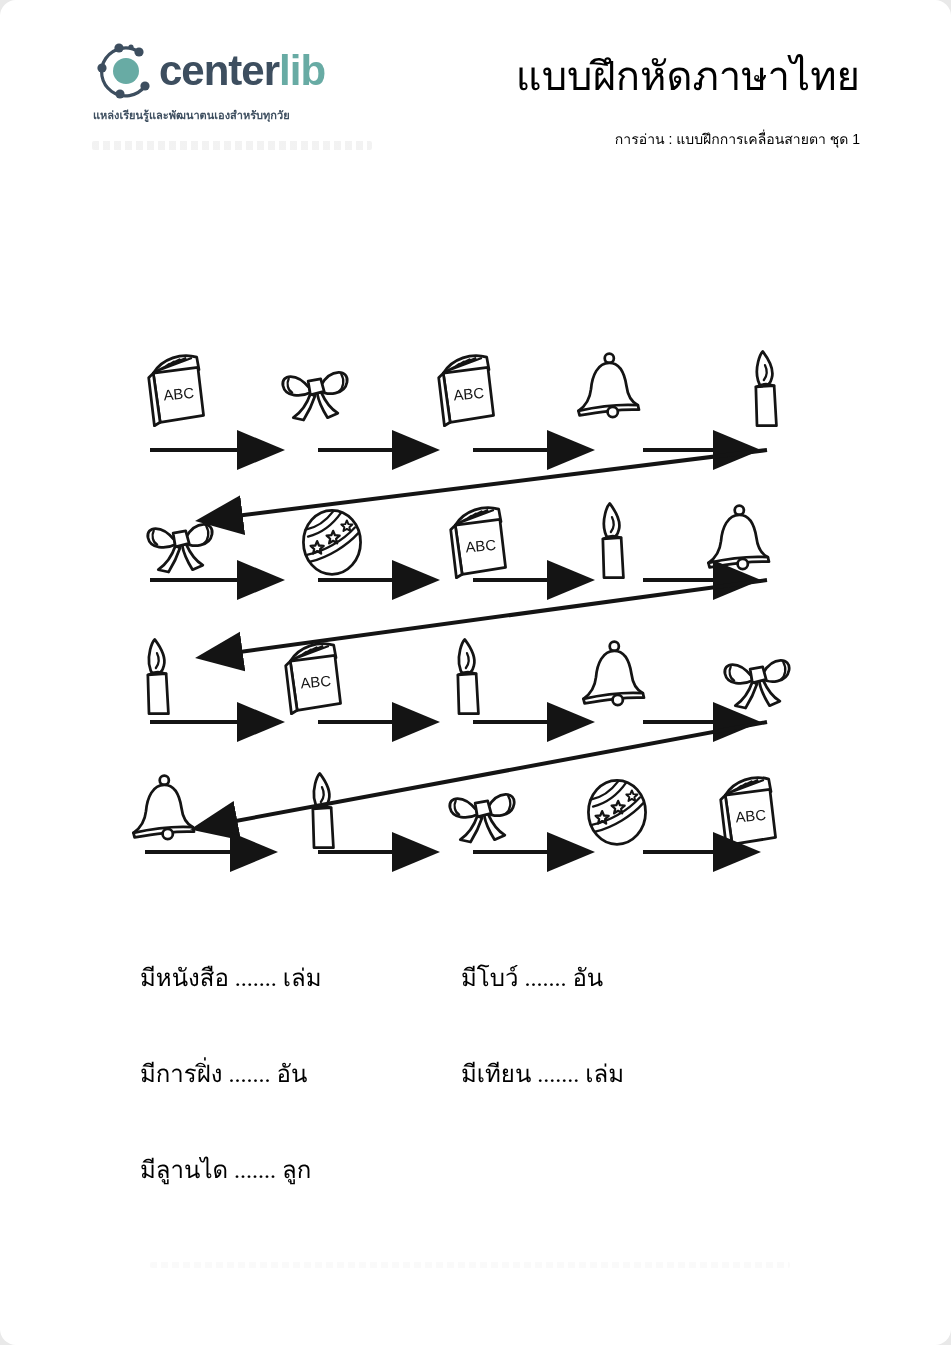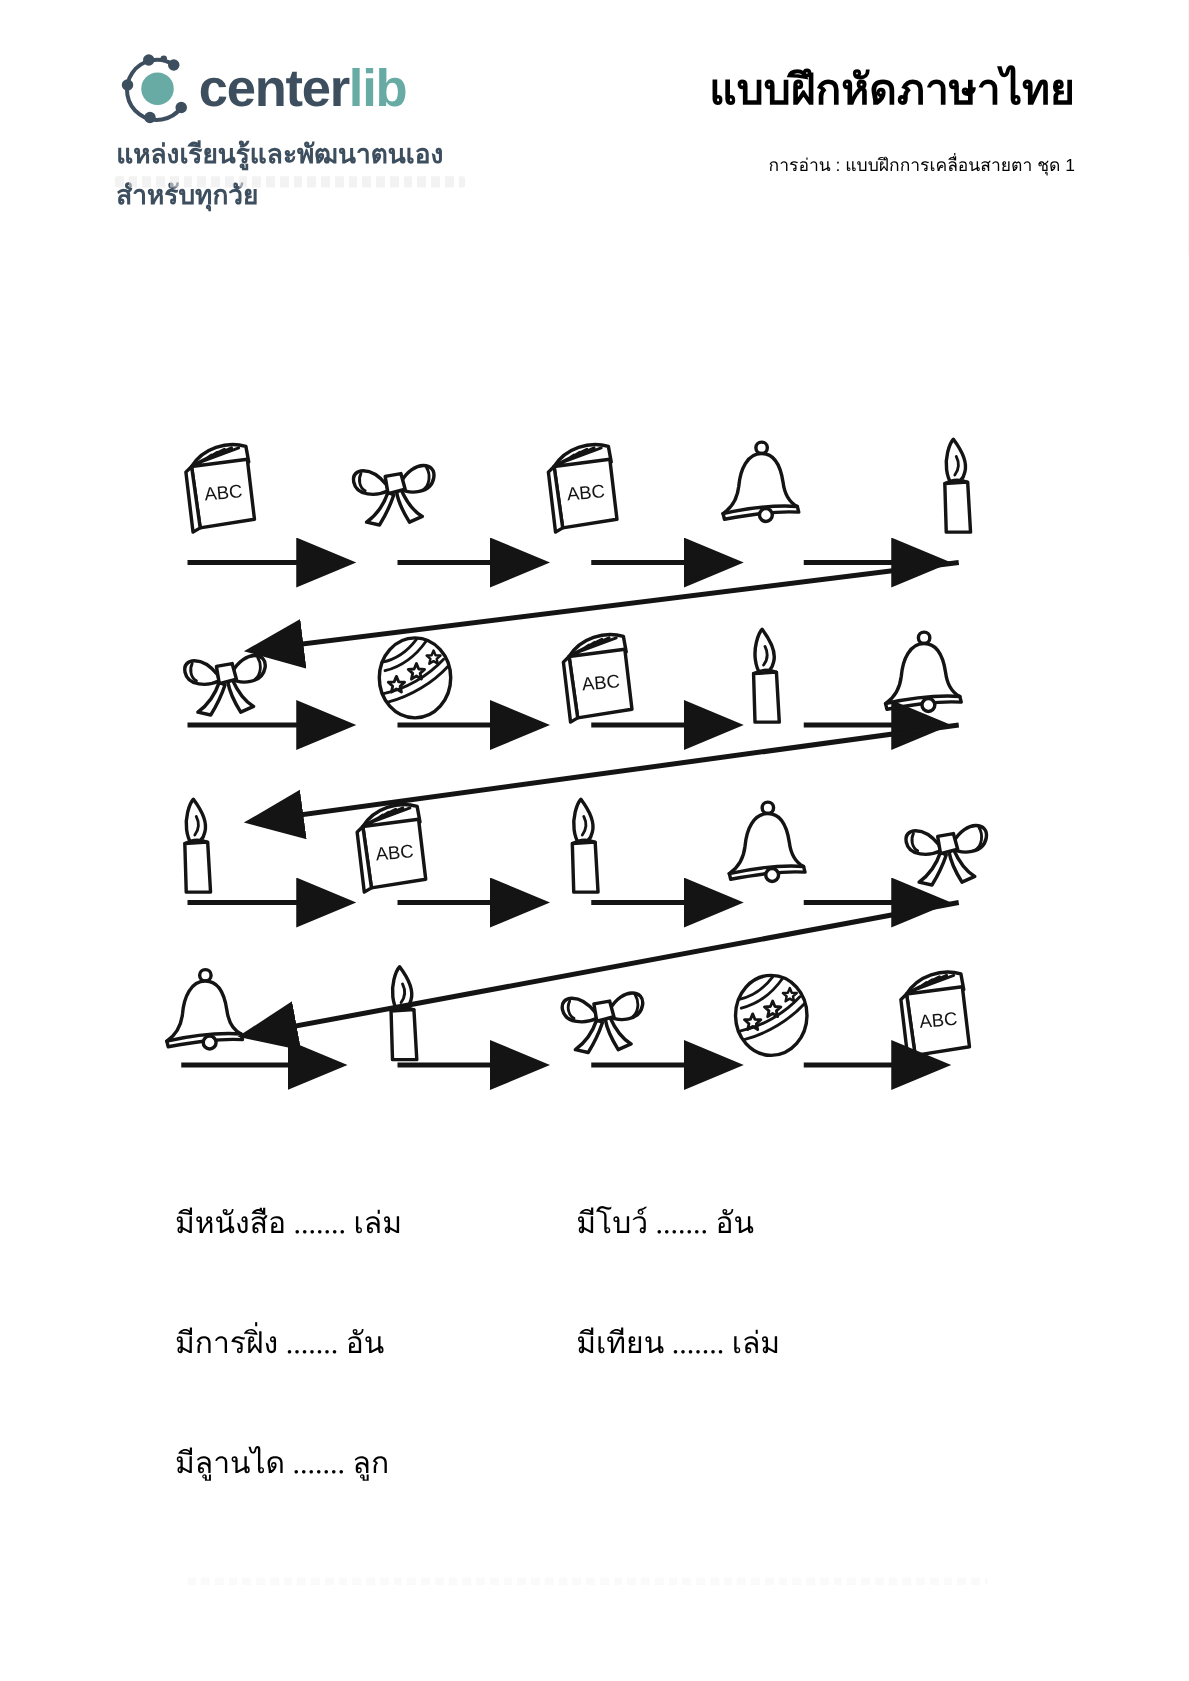--- a/index.html
+++ b/index.html
@@ -1,34 +1,34 @@
 <!DOCTYPE html>
 <html><head>
 <meta charset="utf-8">
 <style>
   html,body{margin:0;padding:0;background:#e9e9e9;}
   .page{
     position:relative;width:951px;height:1345px;margin:0 auto;
     background:#ffffff;overflow:hidden;
-    font-family:"Liberation Sans","DejaVu Sans",sans-serif;color:#000;
+    font-family:"Liberation Sans","DejaVu Sans",sans-serif;color:#000;border-radius:16px;
   }
   
   .logo{position:absolute;left:93px;top:38px;width:300px;}
   .logo-row{display:flex;align-items:center;}
   .logo-mark{width:66px;height:66px;flex:0 0 66px;}
   .logo-word{font-size:42px;font-weight:bold;letter-spacing:-1px;line-height:66px;}
   .logo-word .p1{color:#3d4e5f;}
   .logo-word .p2{color:#68aba4;}
-  .logo-tagline{margin-top:2px;font-size:21px;font-weight:600;color:#3d4e5f;}
+  .logo-tagline{margin-top:2px;font-size:11px;font-weight:600;color:#3d4e5f;}
   .ghost{position:absolute;border-radius:2px;
     background:repeating-linear-gradient(90deg,#e8e8e8 0 7px,transparent 7px 11px);}
   .ghost.top{left:92px;top:141px;width:280px;height:9px;opacity:.55;}
   .ghost.bottom{left:150px;top:1262px;width:640px;height:6px;opacity:.22;}
   .title-block{position:absolute;right:91px;top:52px;text-align:right;}
-  .doc-title{font-size:34px;font-weight:bold;line-height:1.2;text-align:center;}
+  .doc-title{font-size:40px;font-weight:normal;line-height:1.2;text-align:center;}
   .doc-subtitle{font-size:14px;margin-top:28px;}
   
   .intro{position:absolute;left:88px;top:214px;width:800px;font-size:20px;line-height:52px;}
   
   .exercise{position:absolute;left:85px;top:338px;width:790px;height:545px;}
   .icon-cell{position:absolute;width:80px;height:80px;}
   .icon-cell svg{display:block;}
   .arrow-layer{position:absolute;left:0;top:0;pointer-events:none;}
   .lineart{fill:#ffffff;stroke:#141414;stroke-width:2.4;stroke-linejoin:round;stroke-linecap:round;}
   .lineart-open{fill:none;stroke:#141414;stroke-width:2;stroke-linejoin:round;stroke-linecap:round;}

